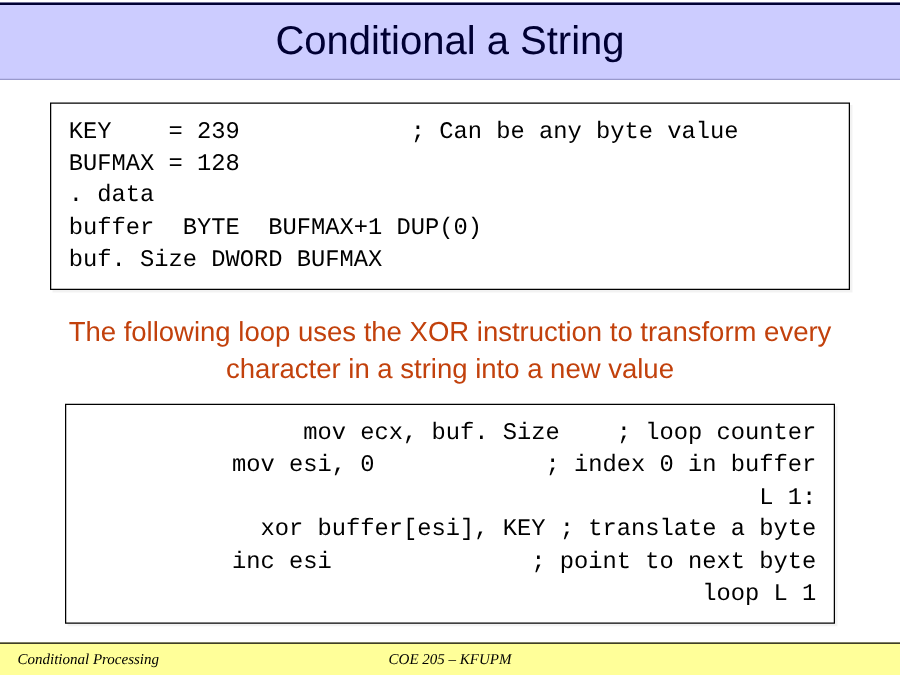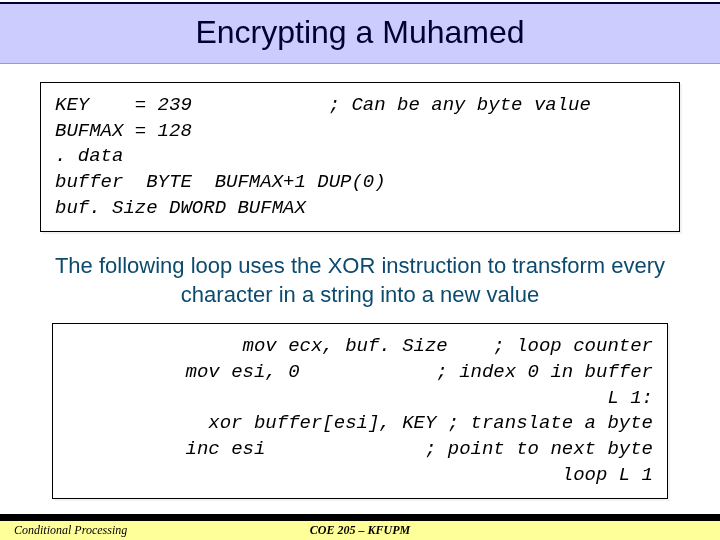--- a/index.html
+++ b/index.html
@@ -28,62 +28,60 @@
   .code-box {
     border: 1.5px solid #000;
     margin: 18px 40px 0 40px;
     padding: 10px 14px;
     font-family: "Courier New", Courier, monospace;
     font-size: 19px;
     line-height: 1.35;
     white-space: pre;
     color: #000;
     box-shadow: 2px 2px 0 rgba(0,0,0,0.05);
-    font-style: italic;
   }
   .code-box.second {
     margin: 14px 52px 0 52px;
     text-align: right;
   }
   .body-text {
     font-size: 22px;
     text-align: center;
-    color: #0c4a6e;
+    color: #c2410c;
     margin: 20px 30px 0 30px;
     line-height: 1.3;
   }
   .footer {
     position: absolute;
     bottom: 0;
     left: 0;
     right: 0;
     background: #ffff99;
-    border-top: 7px solid #000000;
+    border-top: 1px solid #000000;
     height: 26px;
     display: flex;
     align-items: center;
     justify-content: space-between;
     padding: 0 14px;
     font-family: "Times New Roman", Times, serif;
     font-style: italic;
     font-size: 12px;
     color: #000;
   }
   .footer .center {
     position: absolute;
     left: 50%;
     transform: translateX(-50%);
-    font-weight: bold;
   }
 </style>
 </head>
 <body>
 
 <div class="title-bar">
-  <h1>Encrypting a Muhamed</h1>
+  <h1>Conditional a String</h1>
 </div>
 
 <div class="code-box">KEY    = 239            ; Can be any byte value
 BUFMAX = 128
 . data
 buffer  BYTE  BUFMAX+1 DUP(0)
 buf. Size DWORD BUFMAX</div>
 
 <p class="body-text">The following loop uses the XOR instruction to transform every character in a string into a new value</p>
 

